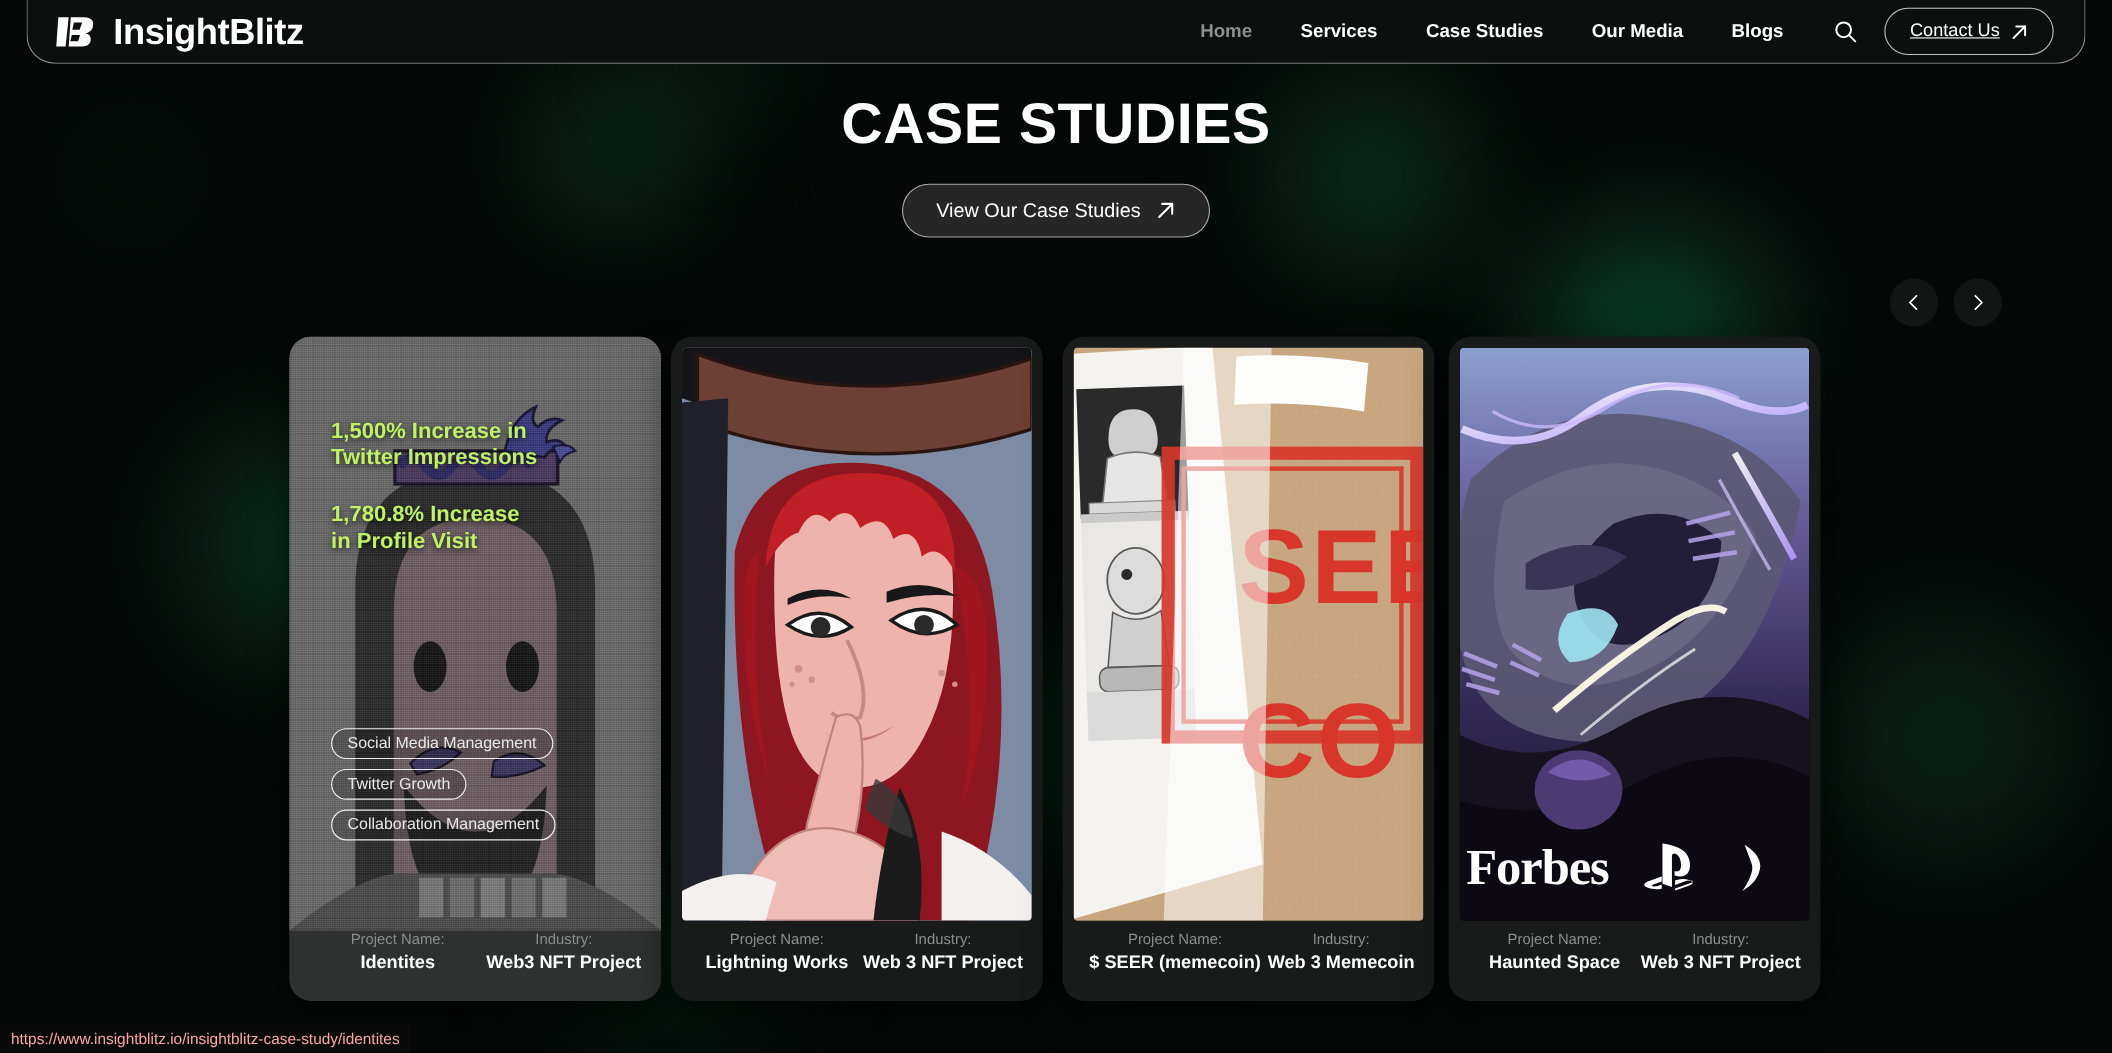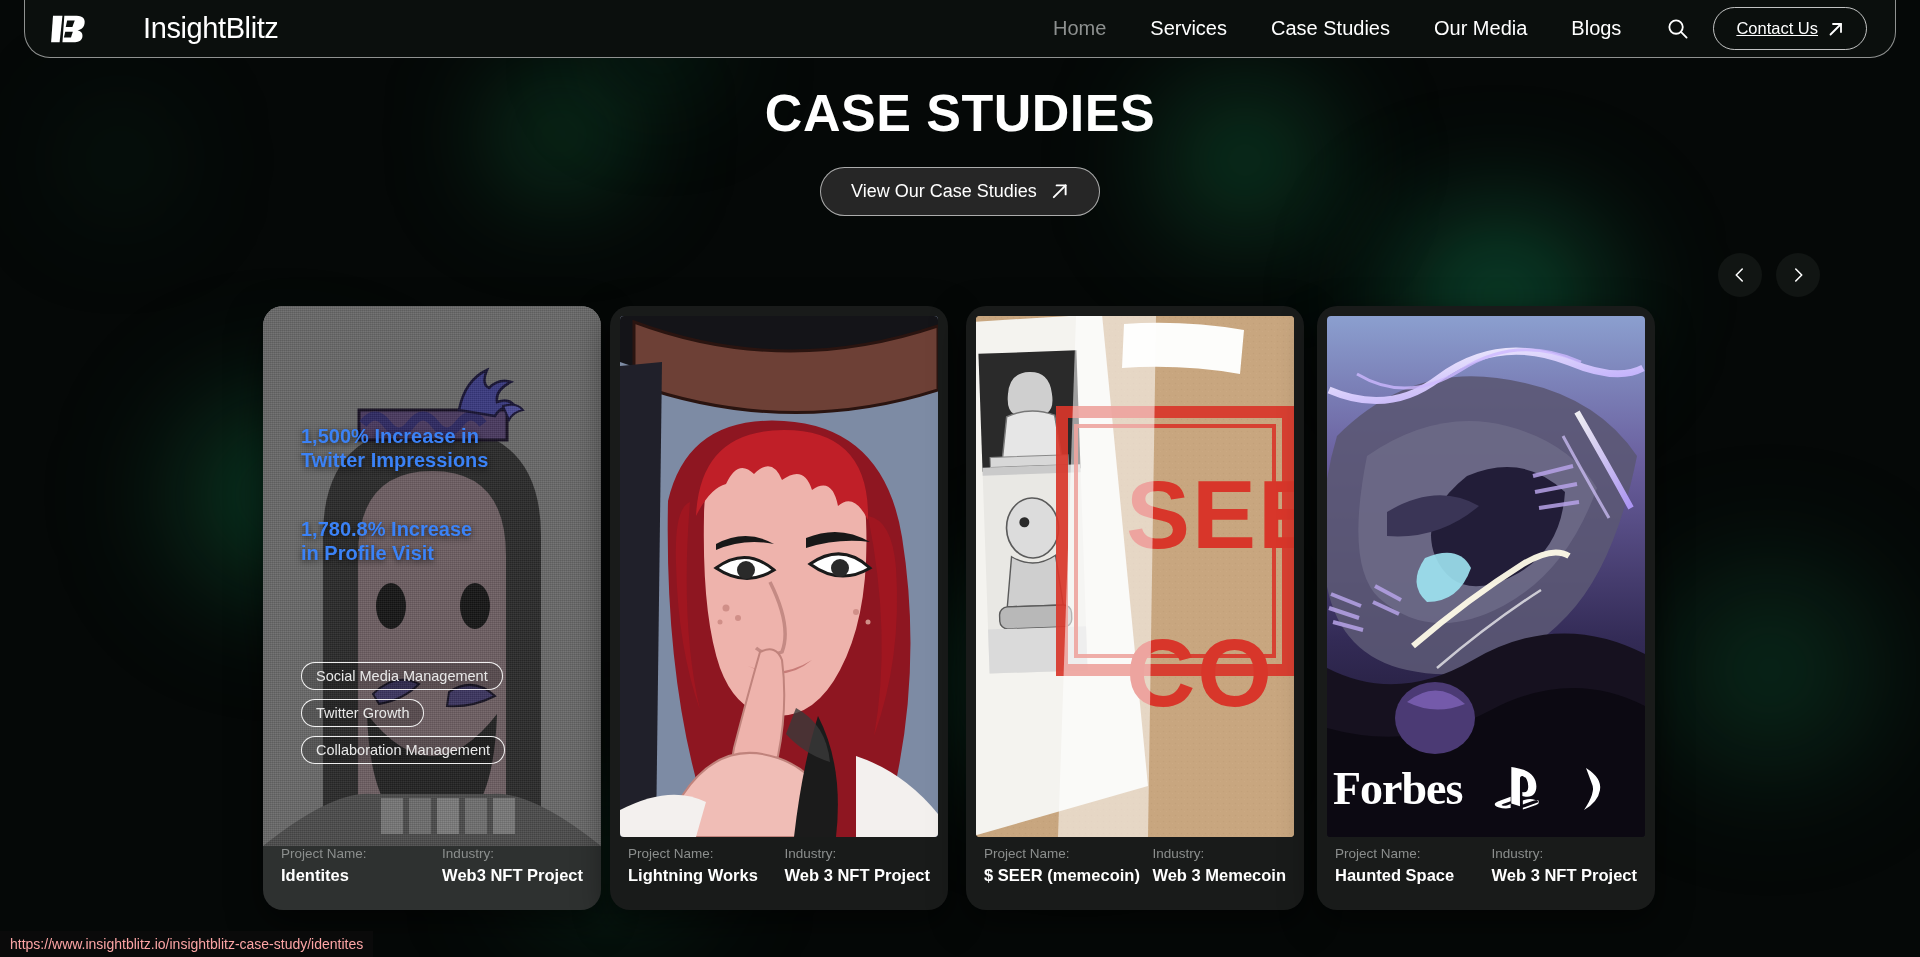--- a/index.html
+++ b/index.html
@@ -36,25 +36,25 @@
     border: 1px solid rgba(255,255,255,.55);
     border-top: none;
     border-bottom-left-radius: 26px;
     border-bottom-right-radius: 26px;
     display: flex; align-items: center;
     padding: 0 28px 0 26px;
     z-index: 40;
   }
   .brand { display: flex; align-items: center; gap: 14px; }
   .logo-mark { width: 38px; height: 34px; display: block; }
-  .brand-name { color: #fff; font-size: 29px; font-weight: 400; letter-spacing: -.4px; margin-left: 40px; }
+  .brand-name { color: #fff; font-size: 33px; font-weight: 700; letter-spacing: -.4px; }
 
   .nav { margin-left: auto; display: flex; align-items: center; gap: 0; }
   .nav-link {
-    color: #fff; font-size: 20px; font-weight: 400;
+    color: #fff; font-size: 17px; font-weight: 700;
     padding: 8px 22px; cursor: pointer; white-space: nowrap;
   }
   .nav-link.dim { color: #8d908f; }
   .search-btn {
     width: 40px; height: 40px; margin: 0 6px 0 14px;
     display: flex; align-items: center; justify-content: center; cursor: pointer;
   }
   .contact-btn {
     display: flex; align-items: center; gap: 10px;
     border: 1px solid rgba(255,255,255,.75);
@@ -113,43 +113,42 @@
   .card-media {
     position: absolute; left: 10px; top: 10px;
     width: 318px; height: 521px;
     border-radius: 4px; overflow: hidden;
   }
   .card.c1 .card-media { left: 0; top: 0; width: 338px; height: 540px; border-radius: 0; }
 
   .card-foot {
     position: absolute; left: 0; bottom: 0; width: 100%; height: 70px;
     padding: 0 18px;
-    display: flex; align-items: flex-start; gap: 0;
+    display: flex; align-items: flex-start; gap: 0; text-align: center;
   }
   .foot-col { display: flex; flex-direction: column; gap: 5px; padding-top: 6px; }
   .foot-col.name  { width: 188px; }
   .foot-label { color: #8b8e8d; font-size: 13.5px; font-weight: 500; }
   .foot-value { color: #fff; font-size: 16.5px; font-weight: 700; white-space: nowrap; }
 
   
   .c1-art { position: absolute; inset: 0; background: #6d6d6d; }
   .c1-noise {
     position: absolute; inset: 0; opacity: .85;
     background-image:
       repeating-linear-gradient(0deg, rgba(255,255,255,.05) 0 1px, rgba(0,0,0,.07) 1px 2px),
       repeating-linear-gradient(90deg, rgba(255,255,255,.04) 0 1px, rgba(0,0,0,.06) 1px 2px);
   }
   .c1-stats {
     position: absolute; left: 38px; top: 74px; right: 20px; z-index: 3;
   }
   .c1-stat {
-    color: #3b82f6; font-size: 20px; font-weight: 600; line-height: 1.22;
+    color: #bef264; font-size: 20px; font-weight: 600; line-height: 1.22;
     margin-bottom: 27px; text-shadow: 0 2px 6px rgba(0,0,0,.7);
     white-space: pre-line;
-    margin-top: 44px;
   }
   .c1-tags { position: absolute; left: 38px; top: 356px; z-index: 3; }
   .c1-tag {
     display: inline-block; margin-bottom: 9px;
     border: 1.3px solid rgba(255,255,255,.92);
     border-radius: 20px; padding: 5px 14px;
     color: #e8e8e8; font-size: 14.5px; font-weight: 500;
     background: rgba(0,0,0,.18);
   }
   .c1-tag-row { display: block; }

